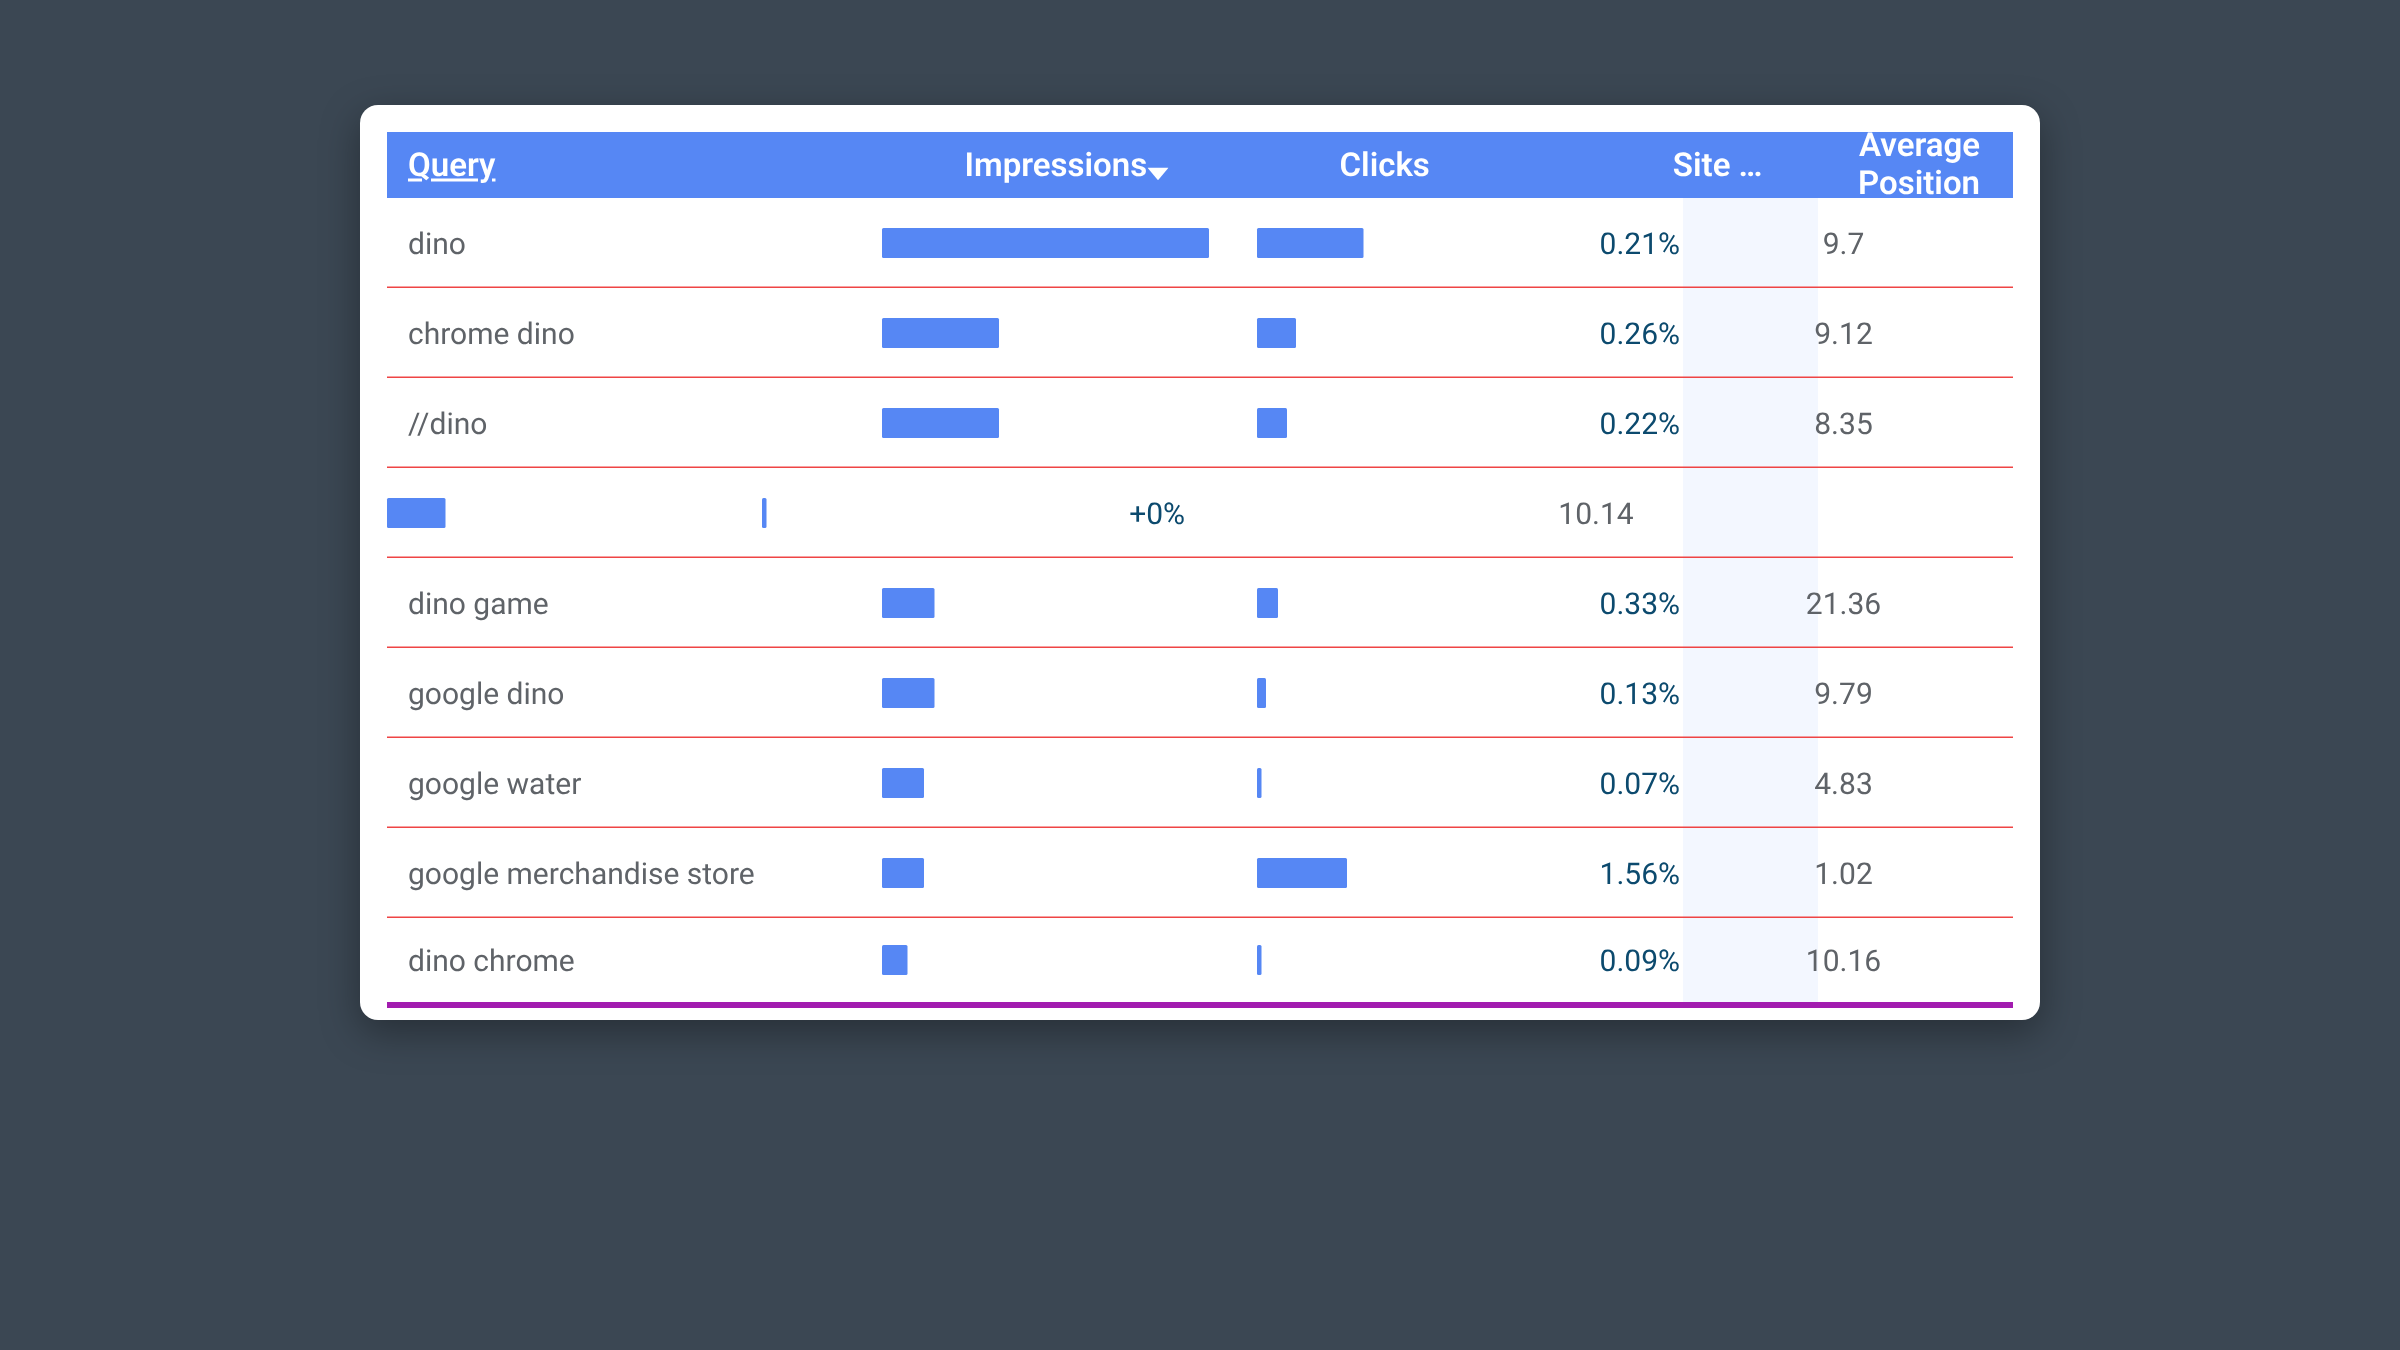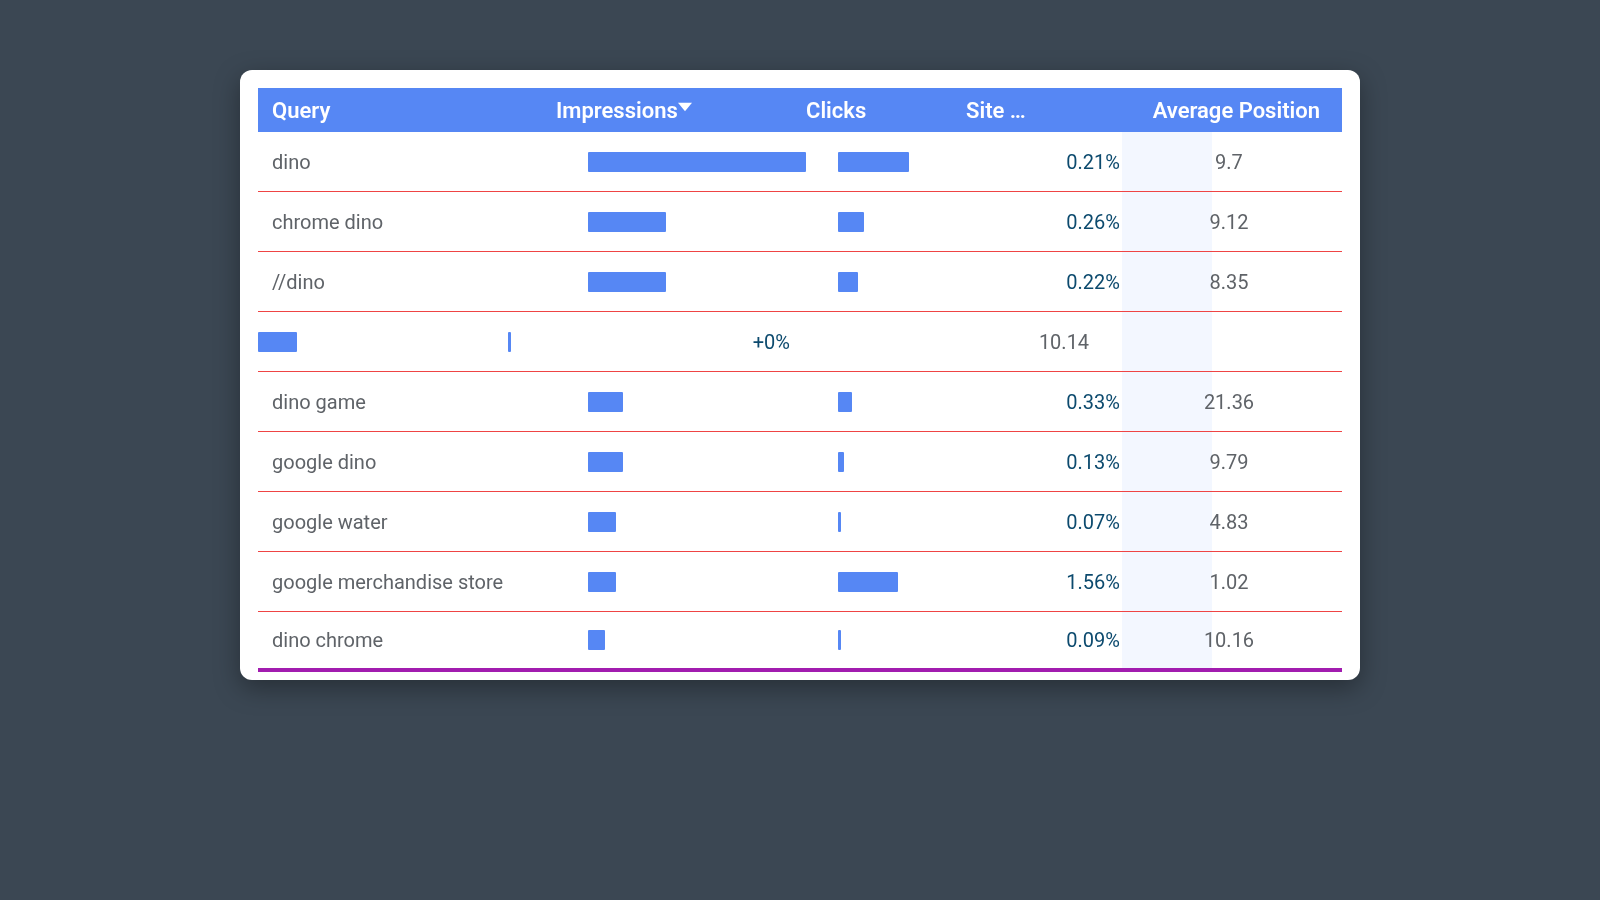--- a/index.html
+++ b/index.html
@@ -33,24 +33,24 @@
     display: flex;
     align-items: center;
     background: #5687f4;
     color: #ffffff;
     font-weight: 600;
     font-size: 22px;
     height: 44px;
     position: relative;
     z-index: 1;
   }
-  .col-query   { width: 298px; padding-left: 14px; }
-  .col-impr    { width: 250px; display:flex; align-items:flex-start; }
+  .col-query   { width: 385px; padding-left: 14px; text-decoration: underline; }
+  .col-impr    { width: 250px; display:flex; align-items:flex-end; }
   .col-clicks  { width: 160px; }
-  .col-site    { width: 140px; text-align: left; padding-right: 18px; white-space: nowrap; overflow: hidden; }
+  .col-site    { width: 140px; text-align: right; padding-right: 18px; white-space: nowrap; overflow: hidden; }
   .col-avg     { flex: 1; text-align: right; padding-right: 22px; }
   .sort-icon svg { width: 14px; height: 14px; fill: #ffffff; display:block; margin-top:2px;}
   .row {
     display: flex;
     align-items: center;
     height: 60px;
     border-bottom: 1px solid #ef4444;
     color: #5f6368;
     font-size: 20px;
     position: relative;

